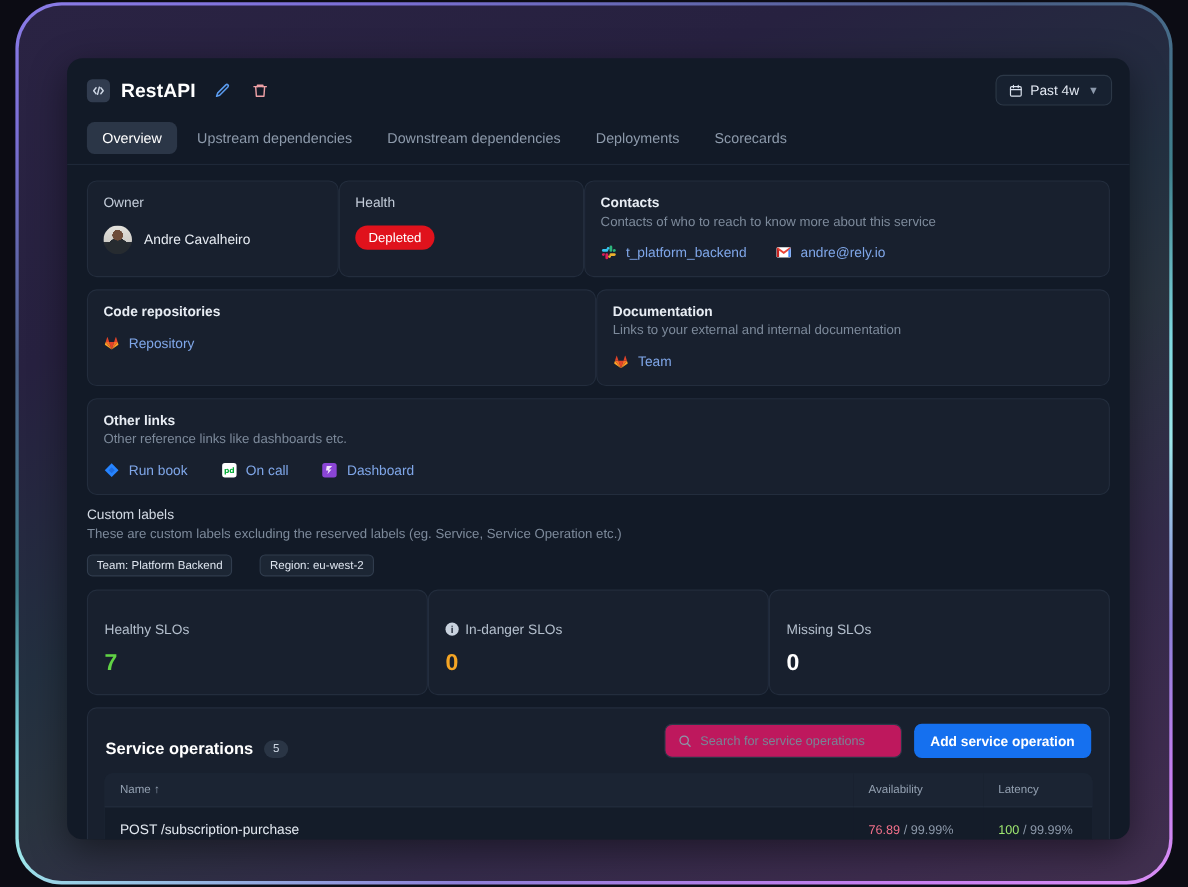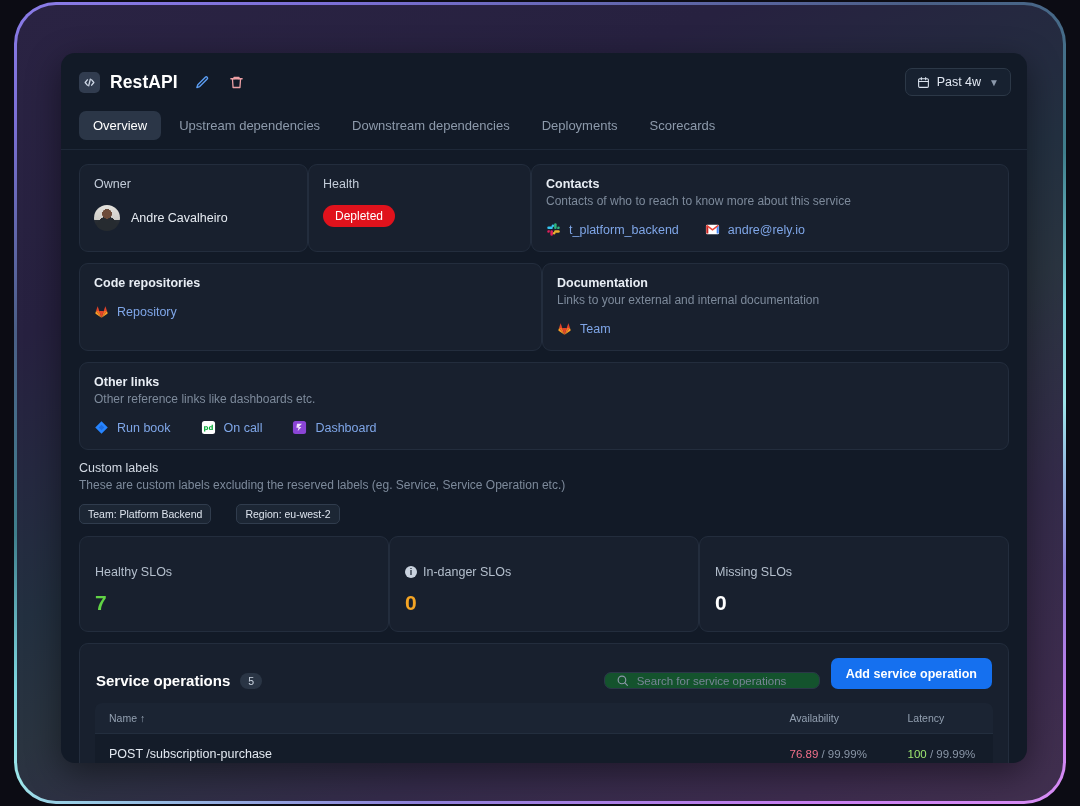--- a/index.html
+++ b/index.html
@@ -220,24 +220,24 @@
   .ops-count {
     margin-left: 10px;
     background: #2a3545; color: #cdd6e2;
     font-size: 10.5px;
     border-radius: 9px;
     padding: 2px 8px;
   }
   .ops-spacer { flex: 1; }
   .search-box {
     display: flex; align-items: center; gap: 8px;
-    width: 216px; height: 17px;
+    width: 216px; height: 31px;
     border: 1px solid #2b3748;
     border-radius: 7px;
-    background: #14532d;
+    background: #be185d;
     padding: 0 11px;
   }
   .search-box input {
     flex: 1;
     background: transparent; border: none; outline: none;
     color: #d7dee8; font-size: 11.5px;
     font-family: "Liberation Sans", sans-serif;
   }
   .search-box input::placeholder { color: #788596; }
   .primary-btn {

